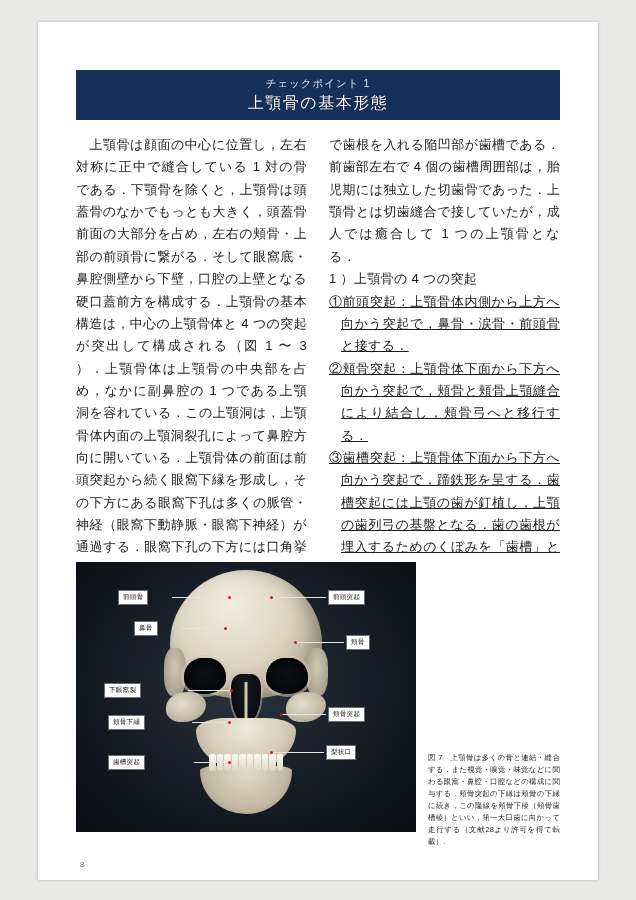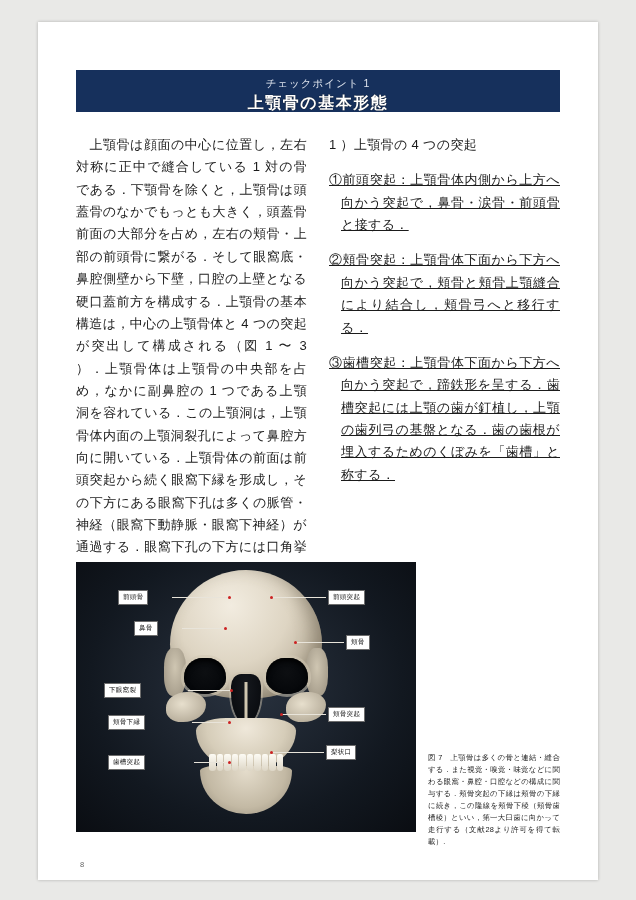--- a/index.html
+++ b/index.html
@@ -19,34 +19,34 @@
     height: 858px;
     background: #ffffff;
     box-shadow: 0 0 3px rgba(0,0,0,0.25);
   }
   
   .banner {
     position: absolute;
     left: 38px;
     top: 48px;
     width: 484px;
-    height: 42px;
+    height: 50px;
     background: #16305c;
     color: #ffffff;
     text-align: center;
   }
   .banner-sub {
     font-size: 10.5px;
     letter-spacing: 1px;
     margin-top: 7px;
     color: #dfe4ee;
   }
   .banner-title {
     font-size: 16px;
-    font-weight: bold;
+    font-weight: normal;
     letter-spacing: 1.5px;
     margin-top: 2px;
     text-shadow: 0 0 1px #000;
   }
   
   .cols {
     position: absolute;
     left: 38px;
     top: 112px;
     width: 484px;
@@ -55,21 +55,21 @@
   }
   .col { width: 231px; }
   .col p {
     margin: 0;
     font-size: 13px;
     line-height: 1.72;
     text-align: justify;
     color: #1b1b1b;
     letter-spacing: 0.35px;
   }
-  .col p + p { margin-top: 13px; }
+  .col p + p { margin-top: 0; }
   .sub-head {
     font-size: 8.6px;
     line-height: 1.72;
     letter-spacing: 0.35px;
     margin: 8px 0 0 0;
     color: #1b1b1b;
   }
   .list-item {
     font-size: 8.6px;
     line-height: 1.72;
@@ -250,20 +250,21 @@
   <div class="banner">
     <div class="banner-sub">チェックポイント 1</div>
     <div class="banner-title">上顎骨の基本形態</div>
   </div>
 
   <div class="cols">
     <div class="col">
       <p>　上顎骨は顔面の中心に位置し，左右対称に正中で縫合している 1 対の骨である．下顎骨を除くと，上顎骨は頭蓋骨のなかでもっとも大きく，頭蓋骨前面の大部分を占め，左右の頬骨・上部の前頭骨に繋がる．そして眼窩底・鼻腔側壁から下壁，口腔の上壁となる硬口蓋前方を構成する．上顎骨の基本構造は，中心の上顎骨体と 4 つの突起が突出して構成される（図 1 〜 3 ）．上顎骨体は上顎骨の中央部を占め，なかに副鼻腔の 1 つである上顎洞を容れている．この上顎洞は，上顎骨体内面の上顎洞裂孔によって鼻腔方向に開いている．上顎骨体の前面は前頭突起から続く眼窩下縁を形成し，その下方にある眼窩下孔は多くの脈管・神経（眼窩下動静脈・眼窩下神経）が通過する．眼窩下孔の下方には口角挙筋の起始部である犬歯窩がある（図 2 ， 4 ）．上顎骨体の内側方には鼻切痕があり，反対側の同名切痕と合し，洋梨状を呈する梨状口を囲んでいる（図 1 ， 4 ）．歯槽突起は上顎骨体から下方へ隆起して歯列弓の土台となるため，全体として弓状を呈している．また歯槽突起内</p>
     </div>
     <div class="col">
+      <p>で歯根を入れる陥凹部が歯槽である．前歯部左右で 4 個の歯槽周囲部は，胎児期には独立した切歯骨であった．上顎骨とは切歯縫合で接していたが，成人では癒合して 1 つの上顎骨となる．</p>
       <p class="sub-head">1 ）上顎骨の 4 つの突起</p>
       <p class="list-item">①前頭突起：上顎骨体内側から上方へ向かう突起で，鼻骨・涙骨・前頭骨と接する．</p>
       <p class="list-item">②頬骨突起：上顎骨体下面から下方へ向かう突起で，頬骨と頬骨上顎縫合により結合し，頬骨弓へと移行する．</p>
       <p class="list-item">③歯槽突起：上顎骨体下面から下方へ向かう突起で，蹄鉄形を呈する．歯槽突起には上顎の歯が釘植し，上顎の歯列弓の基盤となる．歯の歯根が埋入するためのくぼみを「歯槽」と称する．</p>
     </div>
   </div>
 
 
   <div class="photo-wrap">
     <div class="skull">

